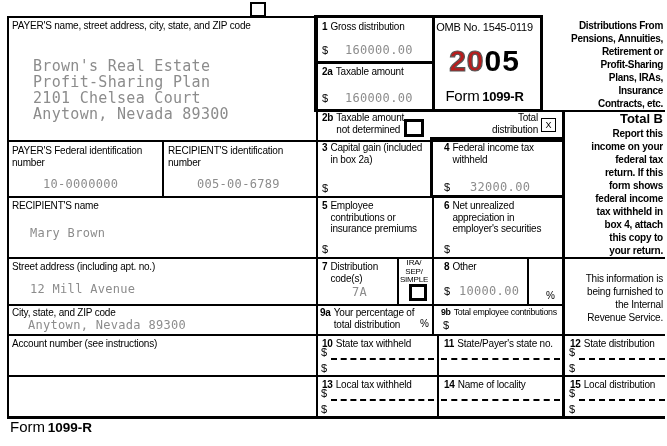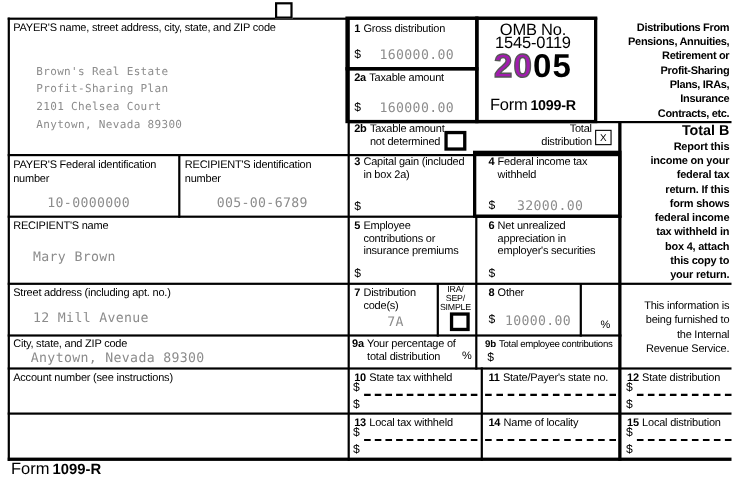--- a/index.html
+++ b/index.html
@@ -10,31 +10,31 @@
   .vl{width:2px}
   .vl.b{width:3px}
   .bb{position:absolute;border:3px solid #000;background:transparent}
   .cell{position:absolute;font-size:10px;letter-spacing:-0.2px;line-height:11.5px}
   .lbl{display:flex;gap:3px}
   .num{font-weight:700;flex:0 0 auto}
   .pre{white-space:pre-line}
   .val{position:absolute;font-family:"DejaVu Sans Mono",monospace;color:#8c8c8c;
        font-size:12px;letter-spacing:0.3px;white-space:nowrap}
   .vblock{position:absolute;font-family:"DejaVu Sans Mono",monospace;color:#8c8c8c;
-       font-size:10px;line-height:16px;letter-spacing:0.3px}
+       font-size:15px;line-height:16px;letter-spacing:0.3px}
   .dol{position:absolute;font-size:11px}
   .pct{position:absolute;font-size:10px}
   .cb{position:absolute;background:#fff;border:2px solid #000;display:flex;
       align-items:center;justify-content:center;font-size:9px;line-height:1}
   .cb.thick{border-width:3px}
   .dot{position:absolute;border-top:2px dashed #000}
   .rt{position:absolute;text-align:right;font-weight:700}
   .ctr{text-align:center}
   .yr{font-weight:700;font-size:30px;letter-spacing:1px;line-height:30px}
-  .yr .outline{color:#a21caf;-webkit-text-stroke:1.2px #555}
+  .yr .outline{color:#b91c1c;-webkit-text-stroke:1.2px #555}
   .formword{font-size:15px}
   .formnum{font-size:13px;font-weight:700}
 </style>
 </head>
 <body>
 
 <div class="stage">
 
   <div class="hl" style="left:7px;top:16px;width:536px"></div>
   <div class="hl" style="left:317px;top:110px;width:348px"></div>
@@ -94,21 +94,21 @@
   <span class="dol" style="left:322px;top:44px">$</span>
   <span class="val" style="left:345px;top:43px">160000.00</span>
 
   <div class="cell lbl" style="left:322px;top:66px;width:100px">
     <span class="num">2a</span>
     <span>Taxable amount</span>
   </div>
   <span class="dol" style="left:322px;top:92px">$</span>
   <span class="val" style="left:345px;top:91px">160000.00</span>
 
-  <div class="cell ctr" style="left:434px;top:22px;width:101px;font-size:15px">OMB No. 1545-0119</div>
+  <div class="cell ctr" style="left:434px;top:22px;width:101px;font-size:11px">OMB No. 1545-0119</div>
   <div class="cell ctr yr" style="left:434px;top:46px;width:101px">
     <span class="outline">20</span><span>05</span>
   </div>
   <div class="cell ctr" style="left:434px;top:90px;width:101px">
     <span class="formword">Form</span>
     <span class="formnum">1099-R</span>
   </div>
 
   <div class="cell lbl" style="left:322px;top:112px;width:86px">
     <span class="num">2b</span>

